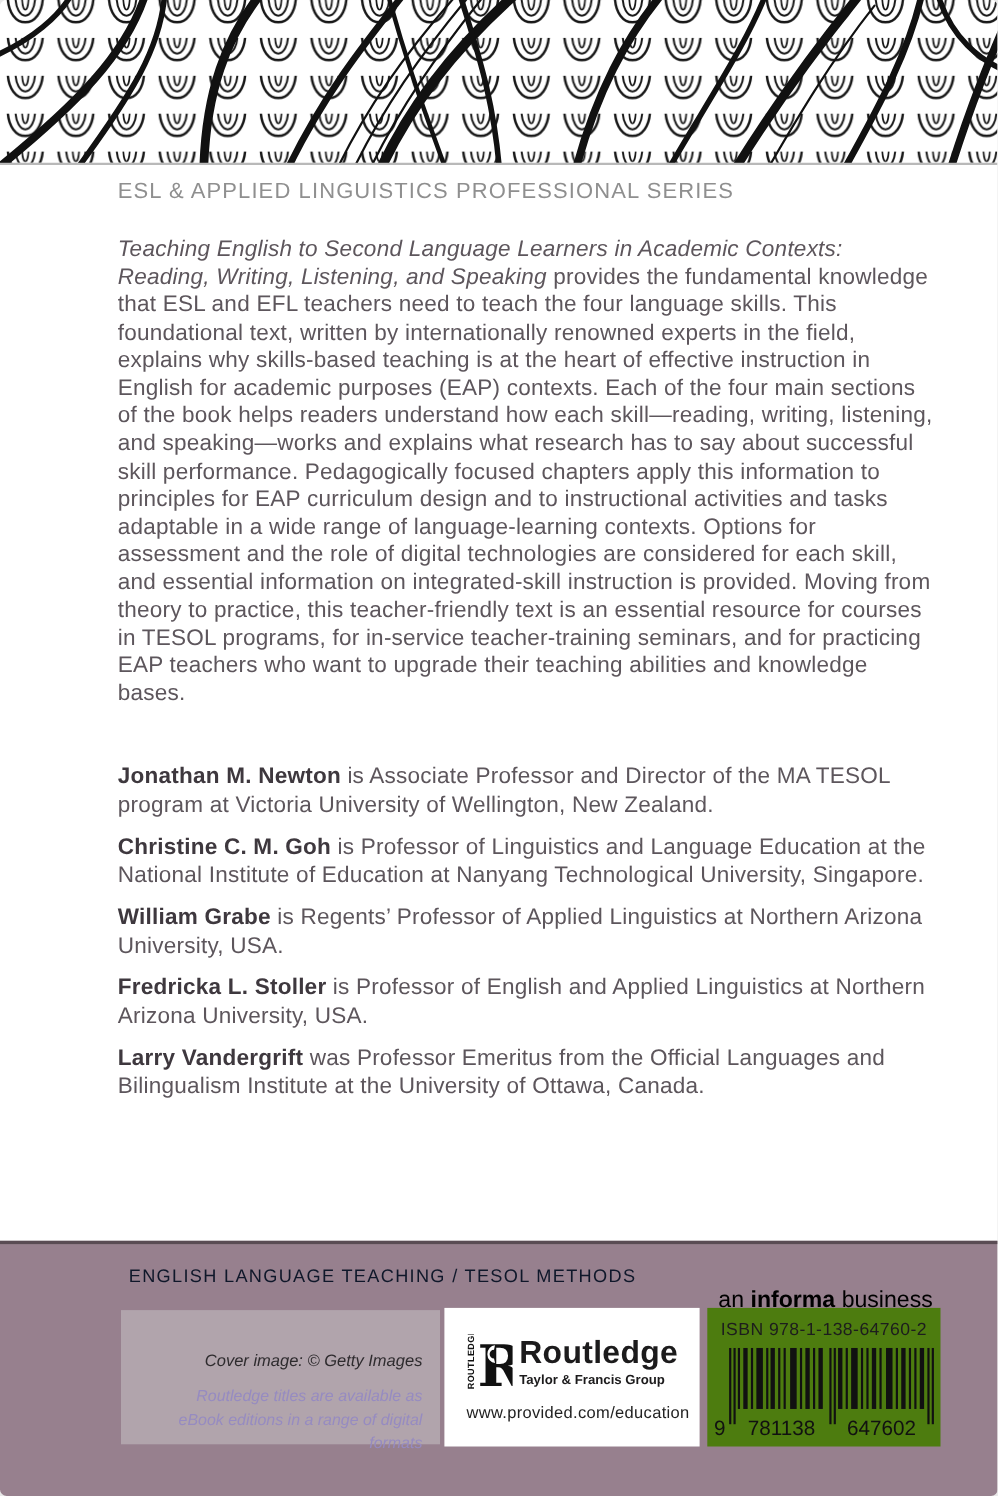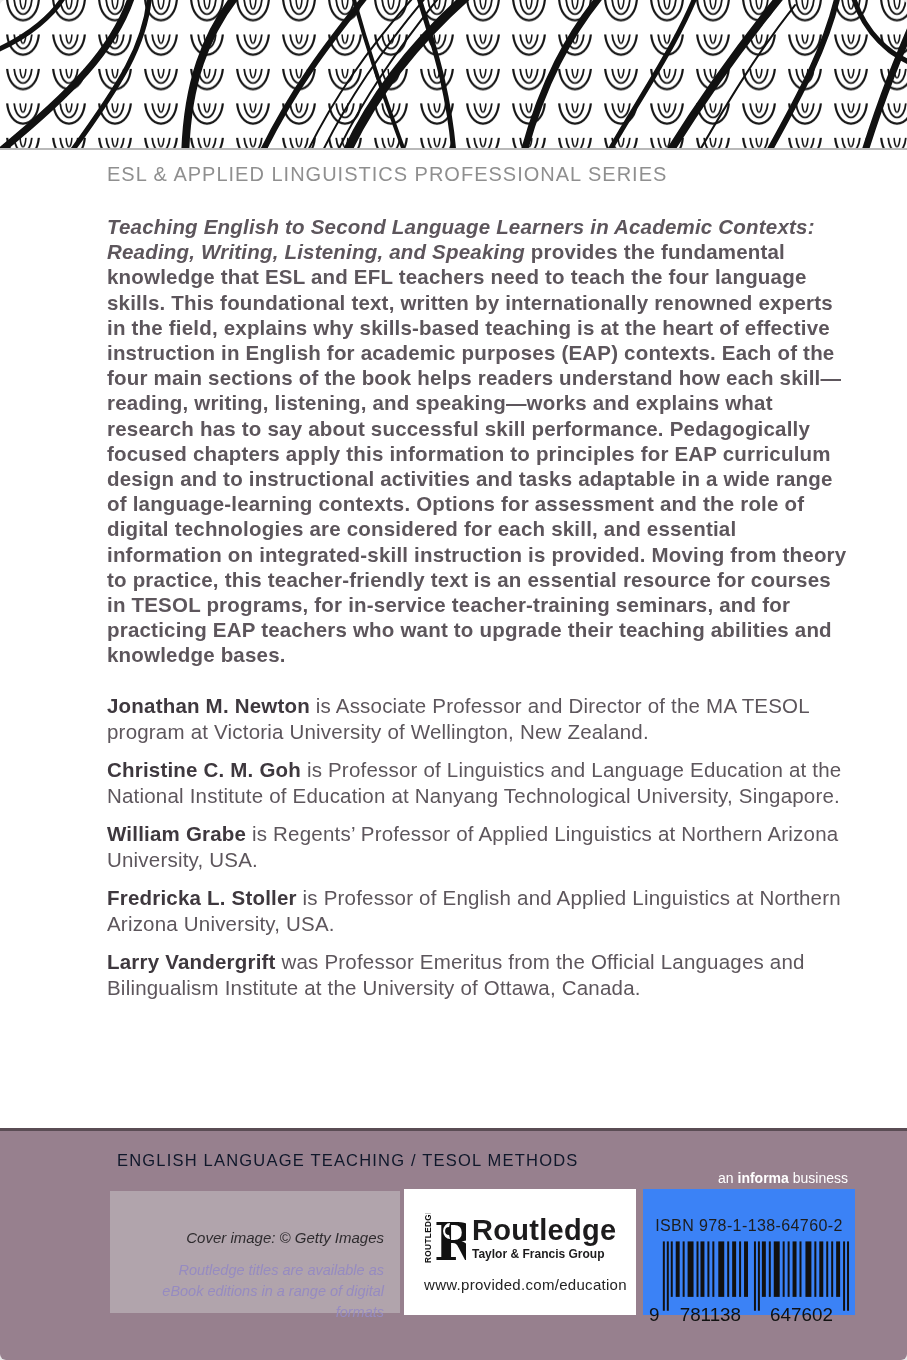--- a/index.html
+++ b/index.html
@@ -15,21 +15,21 @@
 
   
   .series-title {
     position:absolute; left:107px; top:163px; width:740px;
     font-size:20px; font-weight:400; letter-spacing:1px; color:#8f8f8f;
   }
 
   
   .description {
     position:absolute; left:107px; top:214px; width:744px;
-    font-size:20.5px; line-height:25.2px; font-weight:700;
+    font-size:20.5px; line-height:25.2px; font-weight:400;
     color:#5d565c; letter-spacing:0.2px;
   }
   .description .ital { font-style:italic; }
 
   
   .authors {
     position:absolute; left:107px; top:693px; width:744px;
     font-size:20.5px; line-height:26px; font-weight:300;
     color:#5d565c; letter-spacing:0.2px;
   }
@@ -40,21 +40,21 @@
   .footer {
     position:absolute; left:0; top:1128px; width:907px; height:232px;
     background:#97808e; border-top:3px solid #5a4c54;
   }
   .category {
     position:absolute; left:117px; top:20px;
     font-size:16.5px; letter-spacing:1.2px; color:#0f172a; font-weight:300;
   }
   .informa {
     position:absolute; right:59px; top:39px;
-    font-size:14px; color:#ffffff; font-weight:300;
+    font-size:21px; color:#000000; font-weight:300;
   }
   .informa b { font-weight:700; }
 
   .credit-box {
     position:absolute; left:110px; top:60px; width:290px; height:122px;
     background:#b1a4ac; text-align:right; padding:38px 16px 0 10px;font-style:italic;
   }
   .credit-line { font-size:15px; color:#2e2b2e; margin-bottom:14px; }
   .ebook-note { font-size:14.5px; line-height:21px; color:#968bc1; }
 
@@ -64,21 +64,21 @@
   }
   .pub-logo-row { display:flex; align-items:flex-start; }
   .r-mark { width:42px; height:54px; display:block; }
   .pub-words { margin-left:6px; margin-top:2px; }
   .pub-name { font-size:29px; font-weight:700; color:#1c1b1c; letter-spacing:0.3px; line-height:30px; }
   .pub-group { font-size:12px; font-weight:700; color:#1c1b1c; margin-top:2px; }
   .pub-url { font-size:15px; color:#222222; margin-top:9px; letter-spacing:0.3px; }
 
   .isbn-box {
     position:absolute; left:643px; top:58px; width:212px; height:126px;
-    background:#3b82f6; text-align:center; padding-top:28px;
+    background:#4d7c0f; text-align:center; padding-top:12px;
   }
   .isbn-label { font-size:16px; color:#1d1d1d; letter-spacing:0.4px; }
   .barcode { display:block; margin:6px auto 0; }
   .barcode text { font-family:"Liberation Sans", sans-serif; font-size:19px; fill:#111; }
 </style>
 </head>
 <body>
 
 <div class="page">
 

